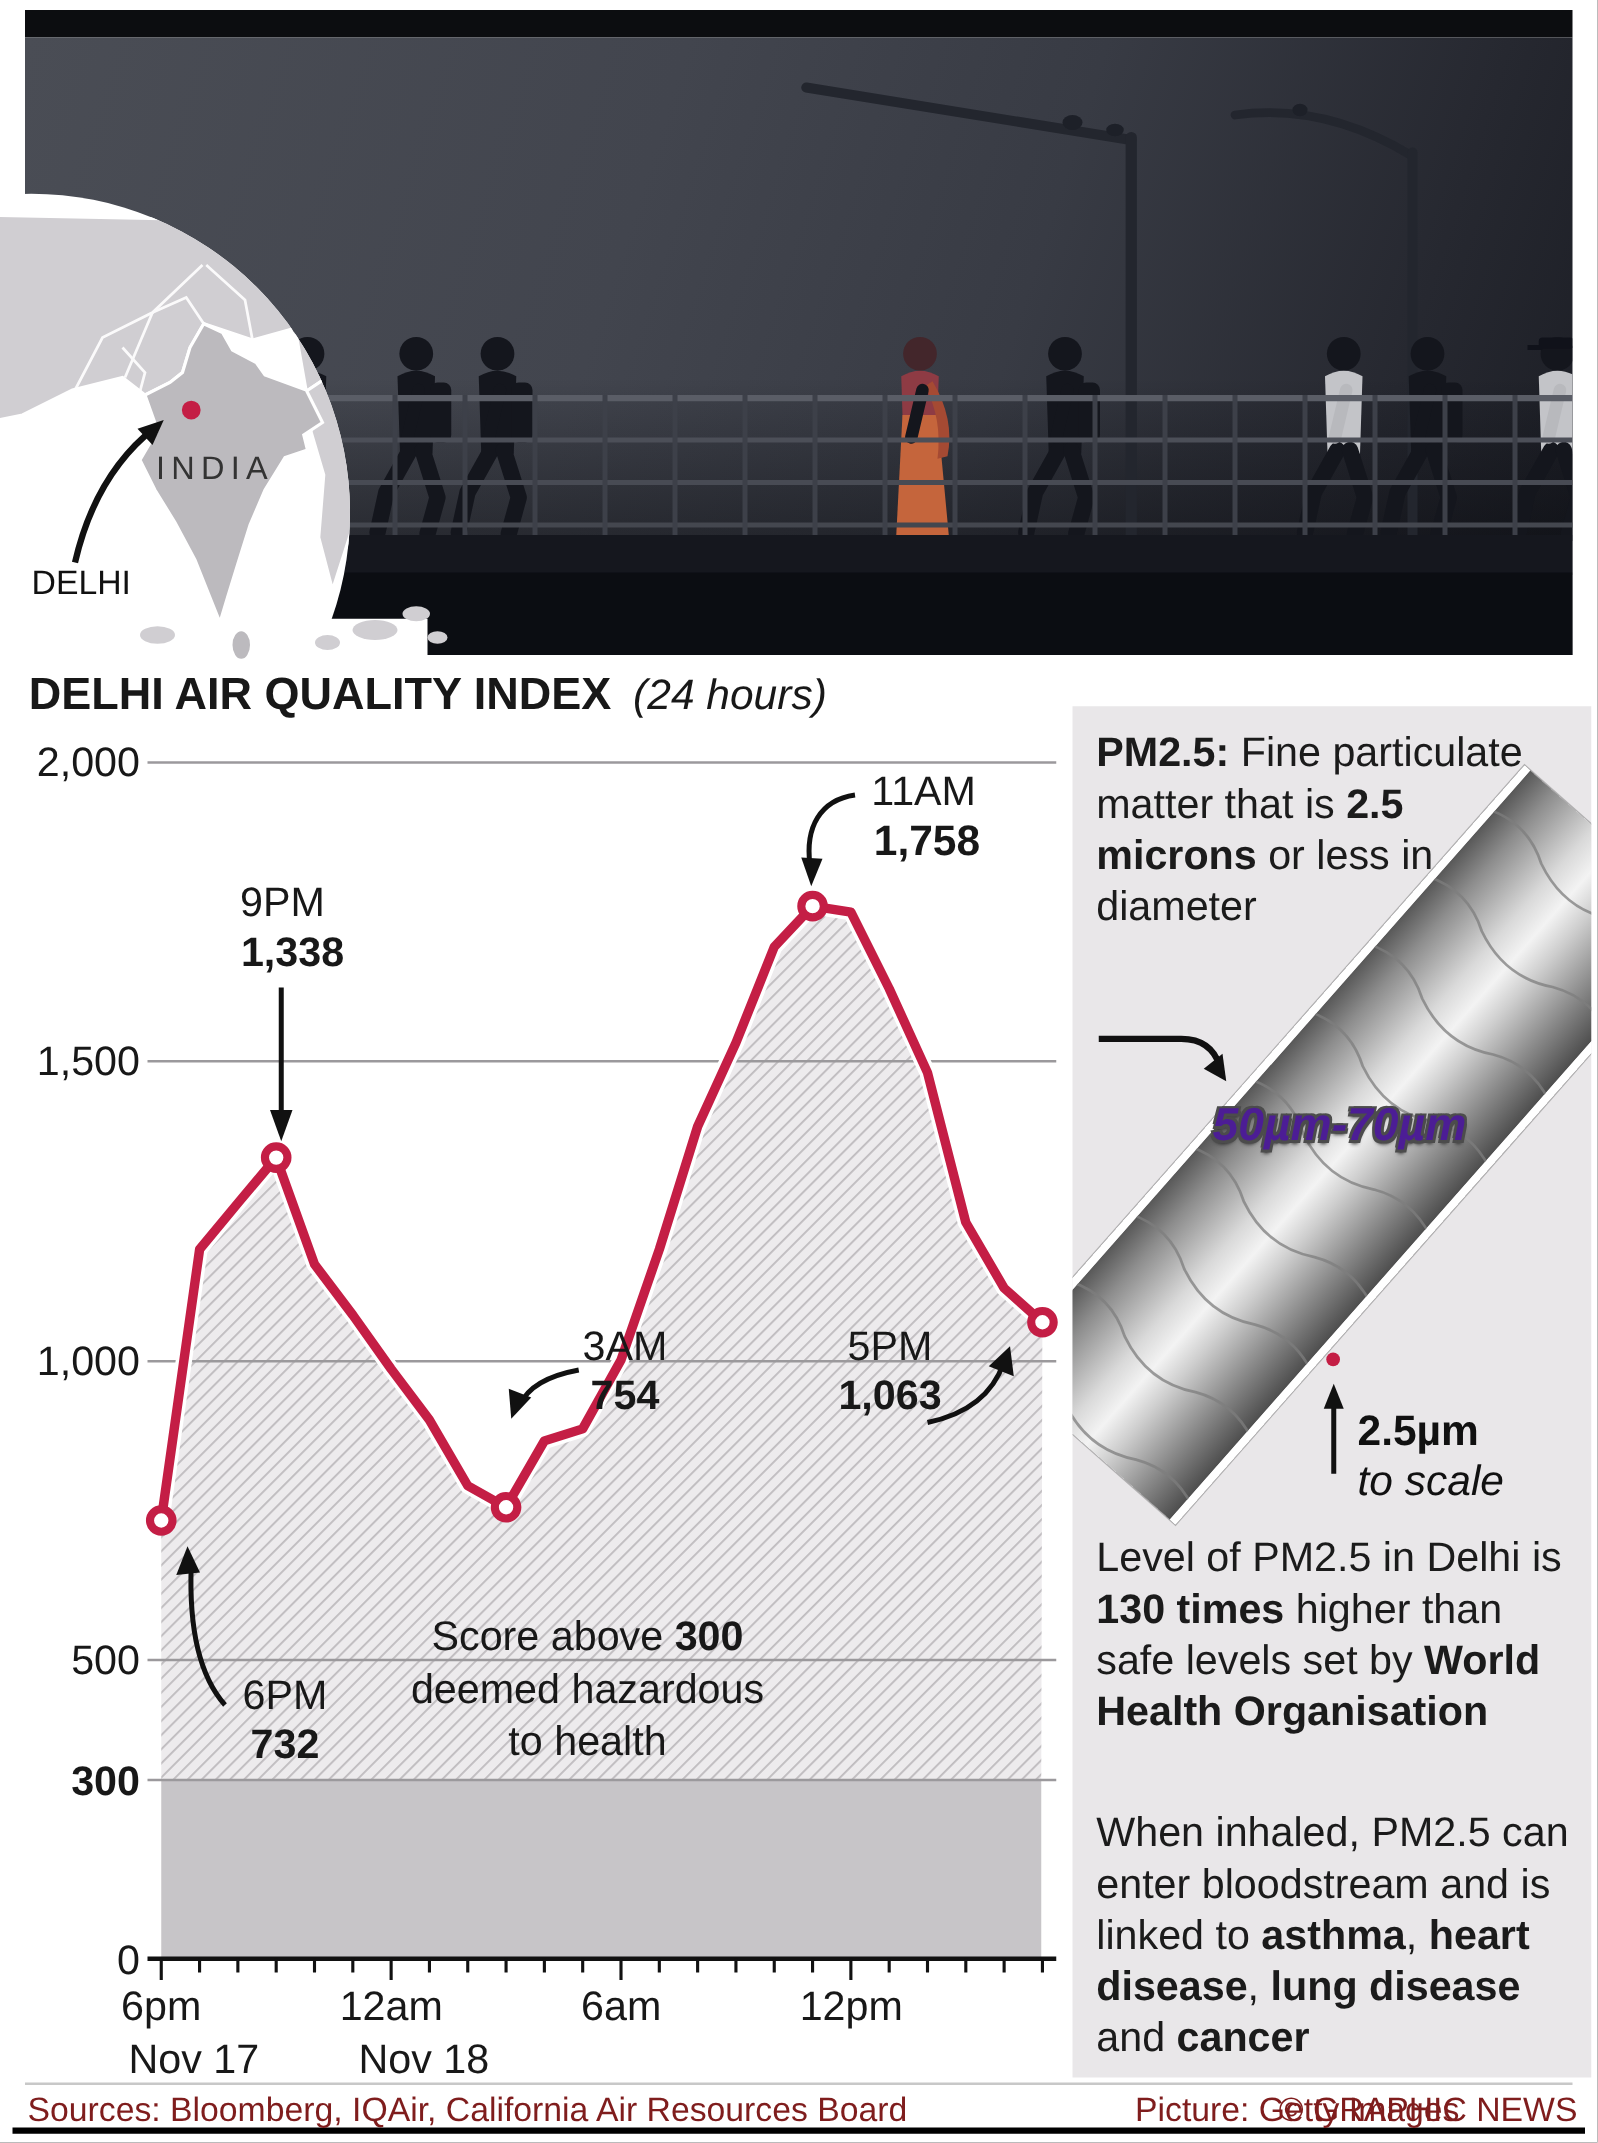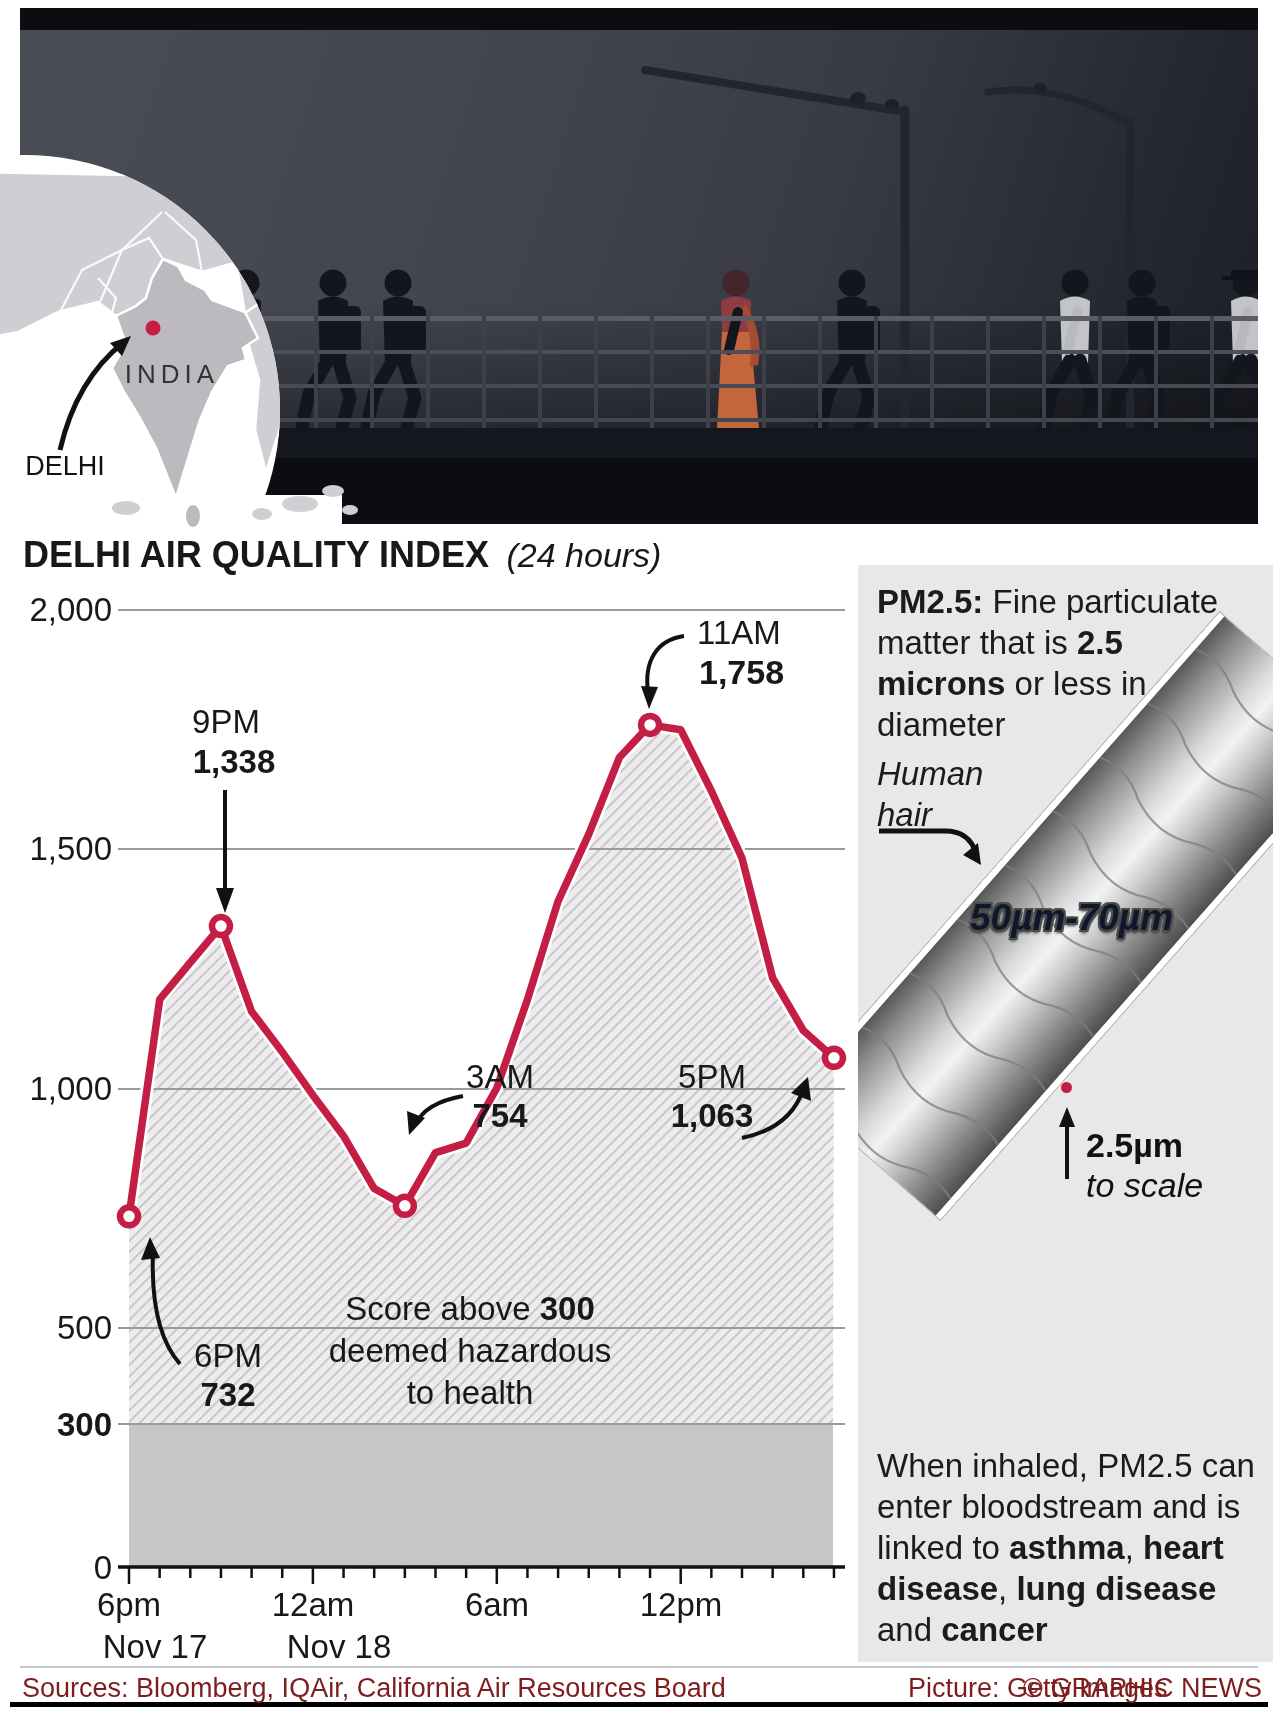--- a/index.html
+++ b/index.html
@@ -32,21 +32,21 @@
   .bi{font-weight:bold;}
   .it{font-style:italic;}
   .pm25{position:absolute;left:19px;top:16px;width:378px;}
   .humanhair{position:absolute;left:19px;top:188px;width:150px;font-style:italic;}
   .hairarrow{position:absolute;left:19px;top:258px;}
   .hairband{position:absolute;left:-98px;top:255px;width:640px;height:180px;
       transform:rotate(-48.6deg);
       background:linear-gradient(180deg,#585858 0%,#8d8d8d 14%,#d9d9d9 38%,#f3f3f3 50%,#cecece 62%,#8a8a8a 82%,#4e4e4e 100%);
       border-top:6px solid #fff;border-bottom:6px solid #fff;
       box-shadow:0 0 0 1px rgba(120,120,120,.5);}
-  .hairlabel{position:absolute;left:112px;top:332px;font-size:37px;font-weight:bold;font-style:italic;color:#0f172a;
+  .hairlabel{position:absolute;left:112px;top:314px;font-size:37px;font-weight:bold;font-style:italic;color:#4c1d95;
       text-shadow:2px 2px 0 #4c4c4c,-2px -2px 0 #4c4c4c,2px -2px 0 #4c4c4c,-2px 2px 0 #4c4c4c,0 3px 3px rgba(40,40,40,.9);}
   .reddot{position:absolute;left:203px;top:517px;width:11px;height:11px;border-radius:50%;background:#c41e45;}
   .dotarrow{position:absolute;left:196px;top:536px;}
   .toscale{position:absolute;left:228px;top:560px;font-size:34px;line-height:40px;}
   .level{position:absolute;left:19px;top:660px;width:386px;}
   .inhaled{position:absolute;left:19px;top:880px;width:392px;}
 
   
   .footrule{left:20px;top:1666px;width:1238px;height:2px;background:#c8c8c8;}
   .footer{left:0;top:1673px;width:1278px;height:30px;font-size:27px;color:#7f1d1d;z-index:8;}
@@ -340,21 +340,20 @@
     <g font-size="33" text-anchor="middle" fill="#222">
       <text x="470" y="1320"><tspan>Score above </tspan><tspan font-weight="bold">300</tspan></text>
       <text x="470" y="1362">deemed hazardous</text>
       <text x="470" y="1404">to health</text>
     </g>
   </svg>
 
   <div class="abs panel">
     <p class="pm25"><span class="b">PM2.5:</span><span> Fine particulate matter that is </span><span class="b">2.5 microns</span><span> or less in diameter</span></p>
 
-    <p class="humanhair">Human hair</p>
     <svg class="hairarrow" width="120" height="46">
       <path d="M2,8 H68 Q92,8 99,30" fill="none" stroke="#111" stroke-width="5"></path>
       <polygon points="104,42 86,32 101,20" fill="#111"></polygon>
     </svg>
 
     <div class="hairband">
       <svg id="cuticles" width="640" height="180">
           <path d="M18,-6 q14,32 -4,62 q-16,38 4,72 q14,28 2,58" fill="none" stroke="#7d7d7d" stroke-width="2.2" opacity=".75"></path>
           <path d="M90,-6 q14,32 -4,62 q-16,38 4,72 q14,28 2,58" fill="none" stroke="#7d7d7d" stroke-width="2.2" opacity=".75"></path>
           <path d="M162,-6 q14,32 -4,62 q-16,38 4,72 q14,28 2,58" fill="none" stroke="#7d7d7d" stroke-width="2.2" opacity=".75"></path>
@@ -371,20 +370,21 @@
     <div class="reddot"></div>
     <svg class="dotarrow" width="26" height="80">
       <line x1="13" y1="78" x2="13" y2="22" stroke="#111" stroke-width="4"></line>
       <polygon points="13,6 5,26 21,26" fill="#111"></polygon>
     </svg>
     <div class="toscale">
       <div class="bi">2.5µm</div>
       <div class="it">to scale</div>
     </div>
 
+    <p class="level"><span>Level of PM2.5 in Delhi is </span><span class="b">130 times</span><span> higher than safe levels set by </span><span class="bi">World Health Organisation</span></p>
 
     <p class="inhaled"><span>When inhaled, PM2.5 can enter bloodstream and is linked to </span><span class="bi">asthma</span><span>, </span><span class="bi">heart disease</span><span>, </span><span class="bi">lung disease</span><span> and </span><span class="bi">cancer</span></p>
   </div>
 
   <div class="abs footrule"></div>
   <div class="abs footer">
     <span class="f-sources">Sources: Bloomberg, IQAir, California Air Resources Board</span>
     <span class="f-picture">Picture: Getty Images</span>
     <span class="f-credit">© GRAPHIC NEWS</span>
   </div>

